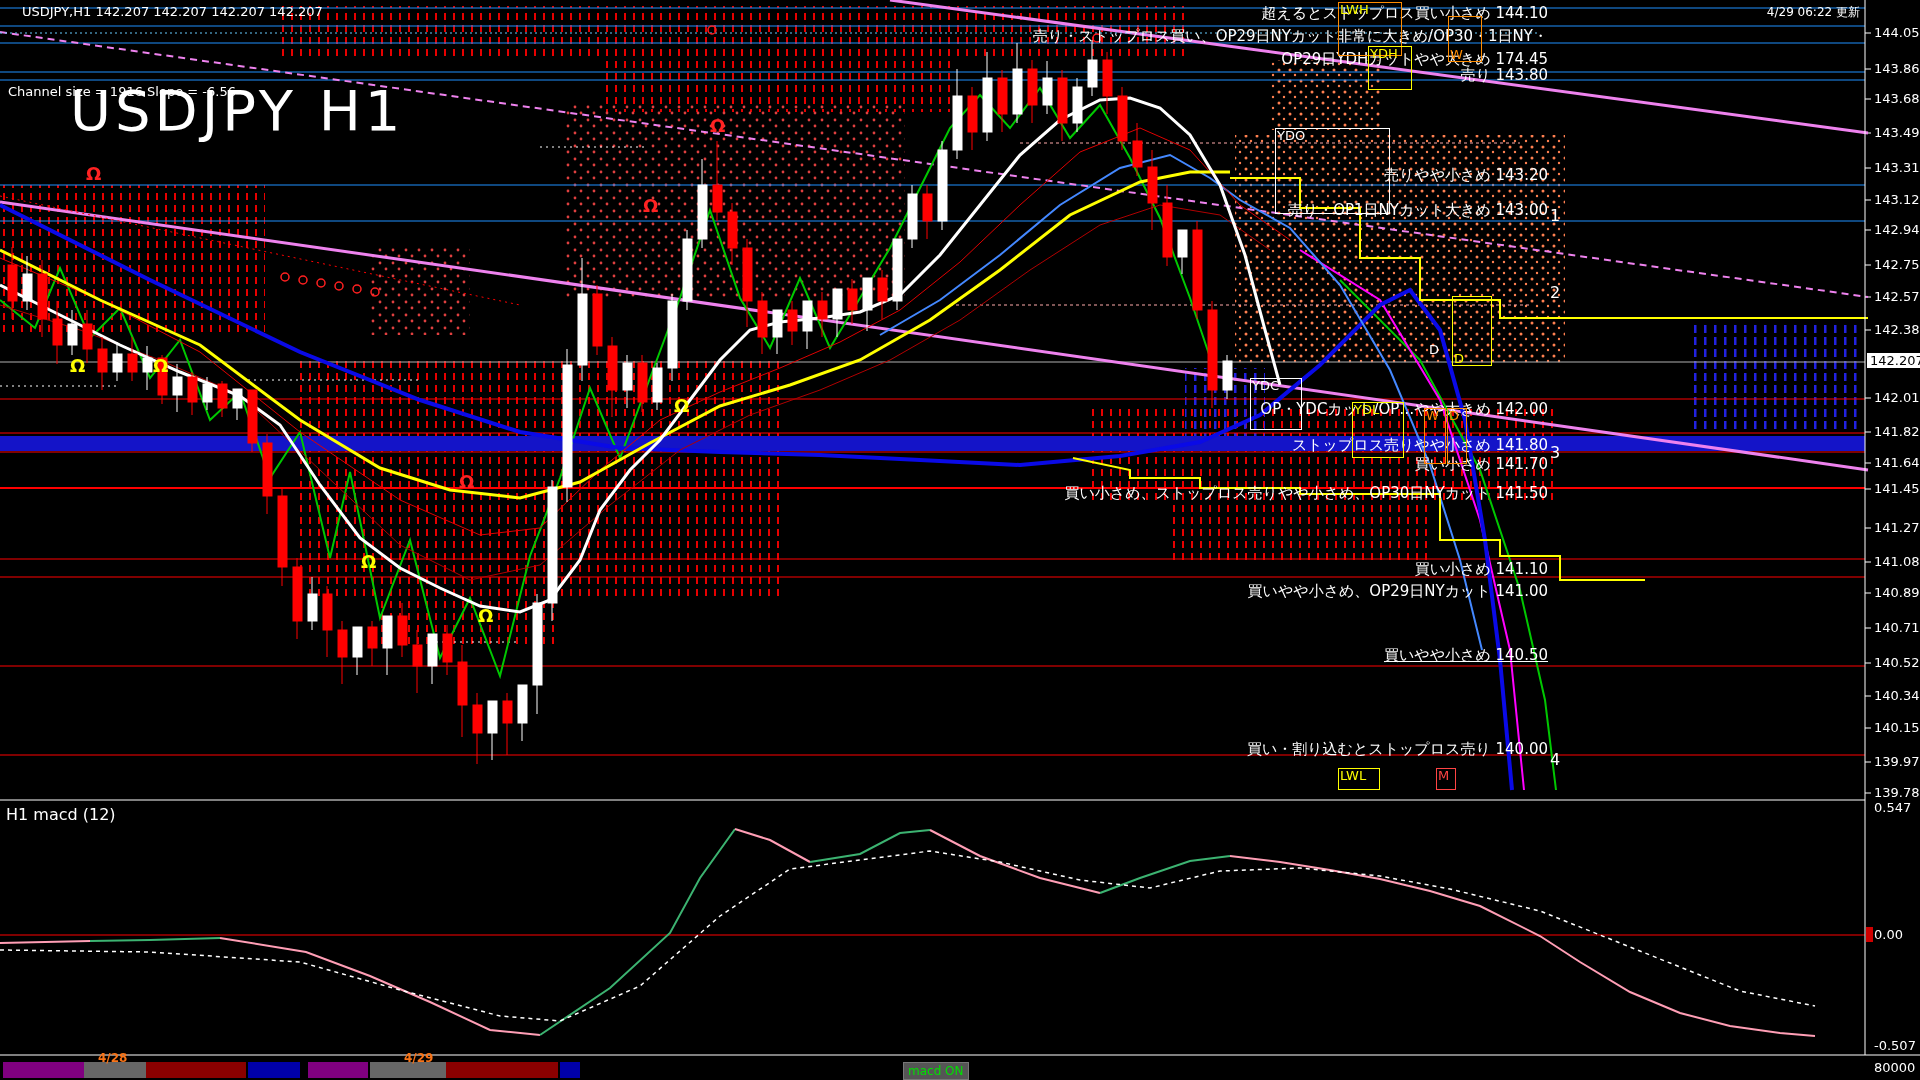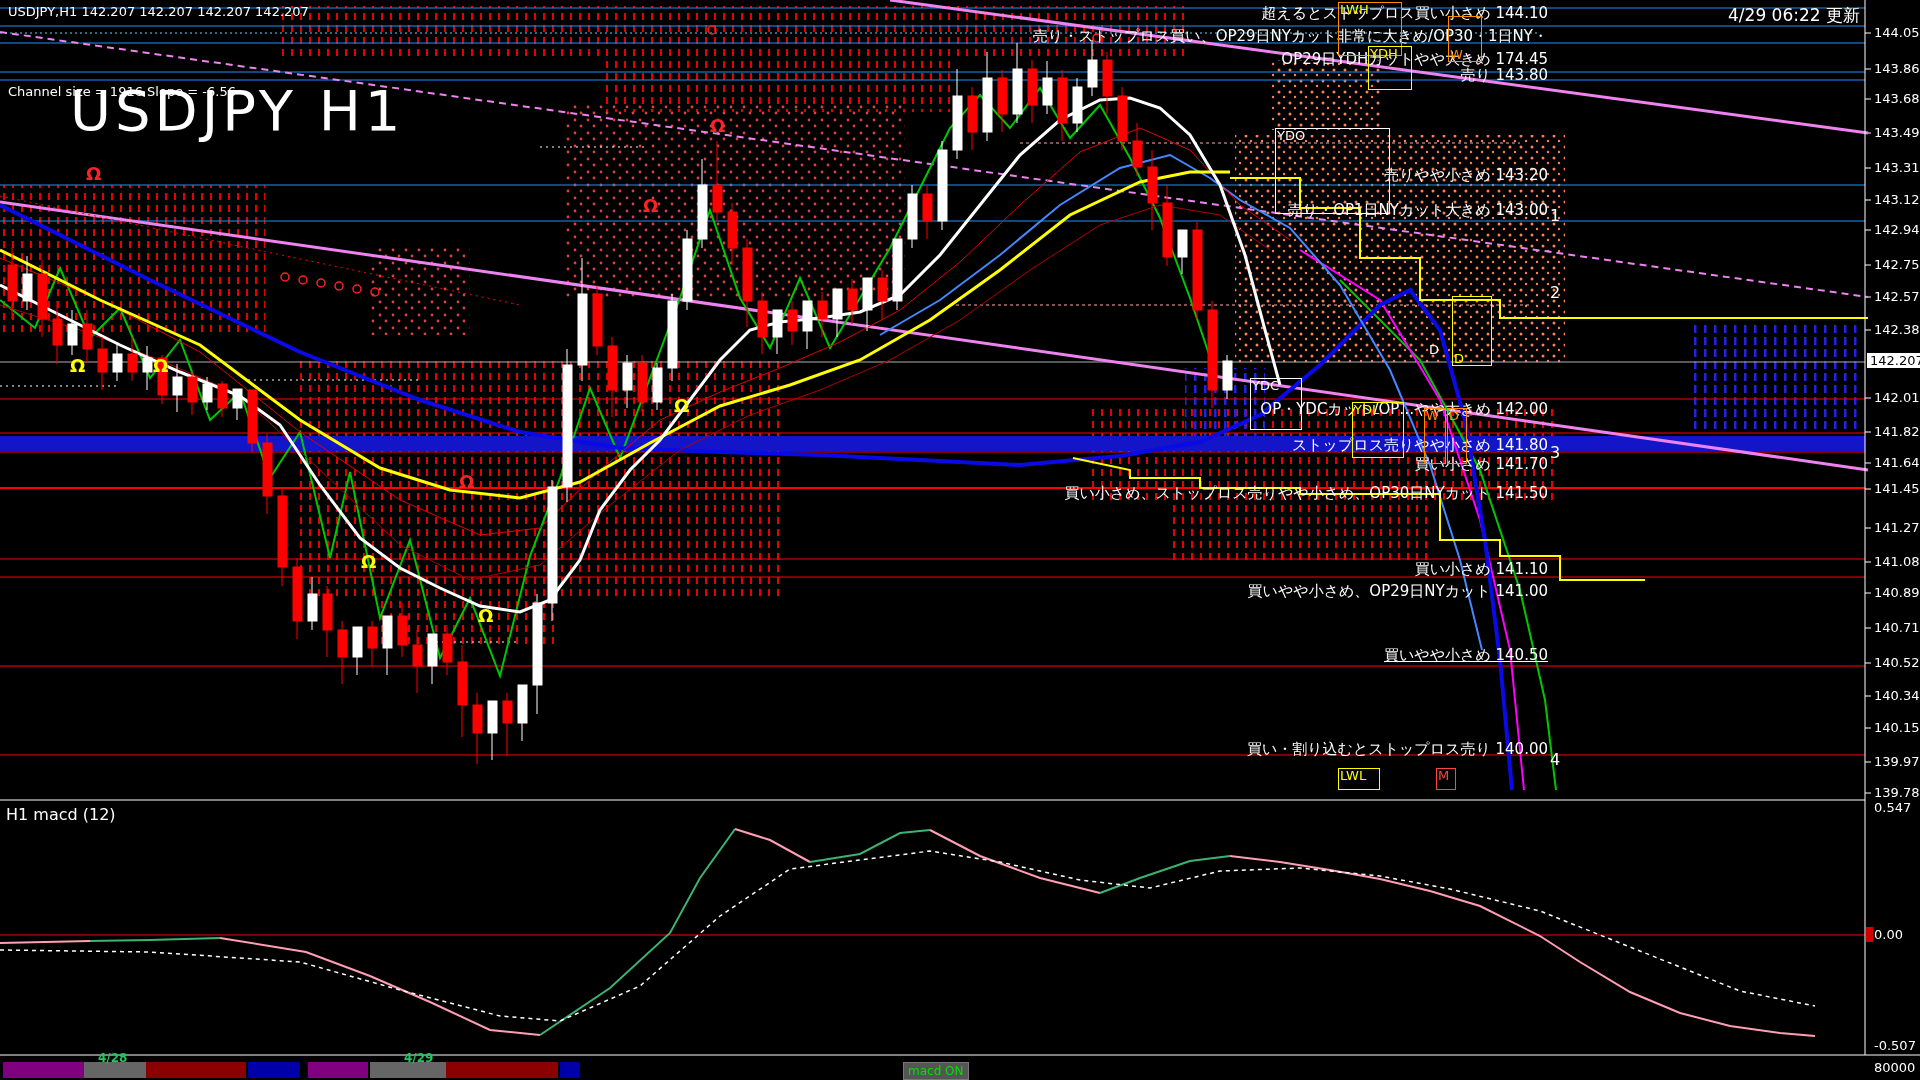--- a/index.html
+++ b/index.html
@@ -1,34 +1,34 @@
 <!DOCTYPE html>
 <html><head>
 <meta charset="utf-8">
 <style>
   html,body{margin:0;padding:0;background:#000;}
   #root{position:relative;width:1920px;height:1080px;background:#000;overflow:hidden;
         font-family:"DejaVu Sans","Liberation Sans",sans-serif;}
   #gfx{position:absolute;left:0;top:0;}
   .ov{position:absolute;color:#fff;white-space:nowrap;}
-  #symbol-line{left:8px;top:4px;font-size:13px;}
+  #symbol-line{left:22px;top:4px;font-size:13px;}
   #channel-info{left:8px;top:84px;font-size:13px;}
   #watermark{left:70px;top:78px;font-size:56px;letter-spacing:4px;color:#fff;font-weight:400;}
-  #updated{right:60px;top:4px;font-size:17px;}
+  #updated{right:60px;top:4px;font-size:12px;}
   .anno{position:absolute;right:372px;font-size:15px;color:#fff;white-space:nowrap;text-align:right;}
   .seq{position:absolute;left:1550px;font-size:16px;color:#fff;}
   .ptick{position:absolute;left:1874px;font-size:13px;color:#fff;white-space:nowrap;}
   .ptick.cur{left:1867px;background:#fff;color:#000;padding:0 3px;}
   .itick{position:absolute;left:1874px;font-size:13px;color:#fff;white-space:nowrap;}
   .tag{position:absolute;font-size:13px;line-height:13px;}
   .tag .bx{position:absolute;left:0;top:0;border:1px solid;width:100%;height:100%;box-sizing:border-box;}
   .tag .lb{position:absolute;left:2px;}
   #ind-label{left:6px;top:805px;font-size:16px;}
   .tseg{position:absolute;top:1062px;height:16px;}
-  .tdate{position:absolute;top:1051px;font-size:12px;font-weight:bold;color:#22c55e;}
+  .tdate{position:absolute;top:1051px;font-size:12px;font-weight:bold;color:#f97316;}
   #macd-btn{position:absolute;top:1062px;height:16px;background:#555;color:#00e000;
             font-size:12px;line-height:16px;padding:0 4px;border:1px solid #777;cursor:pointer;}
   .redbox{position:absolute;background:#d00000;}
 </style>
 </head>
 <body>
 
 <div id="root">
   <svg id="gfx" width="1920" height="1080" viewBox="0 0 1920 1080">
     <defs>

